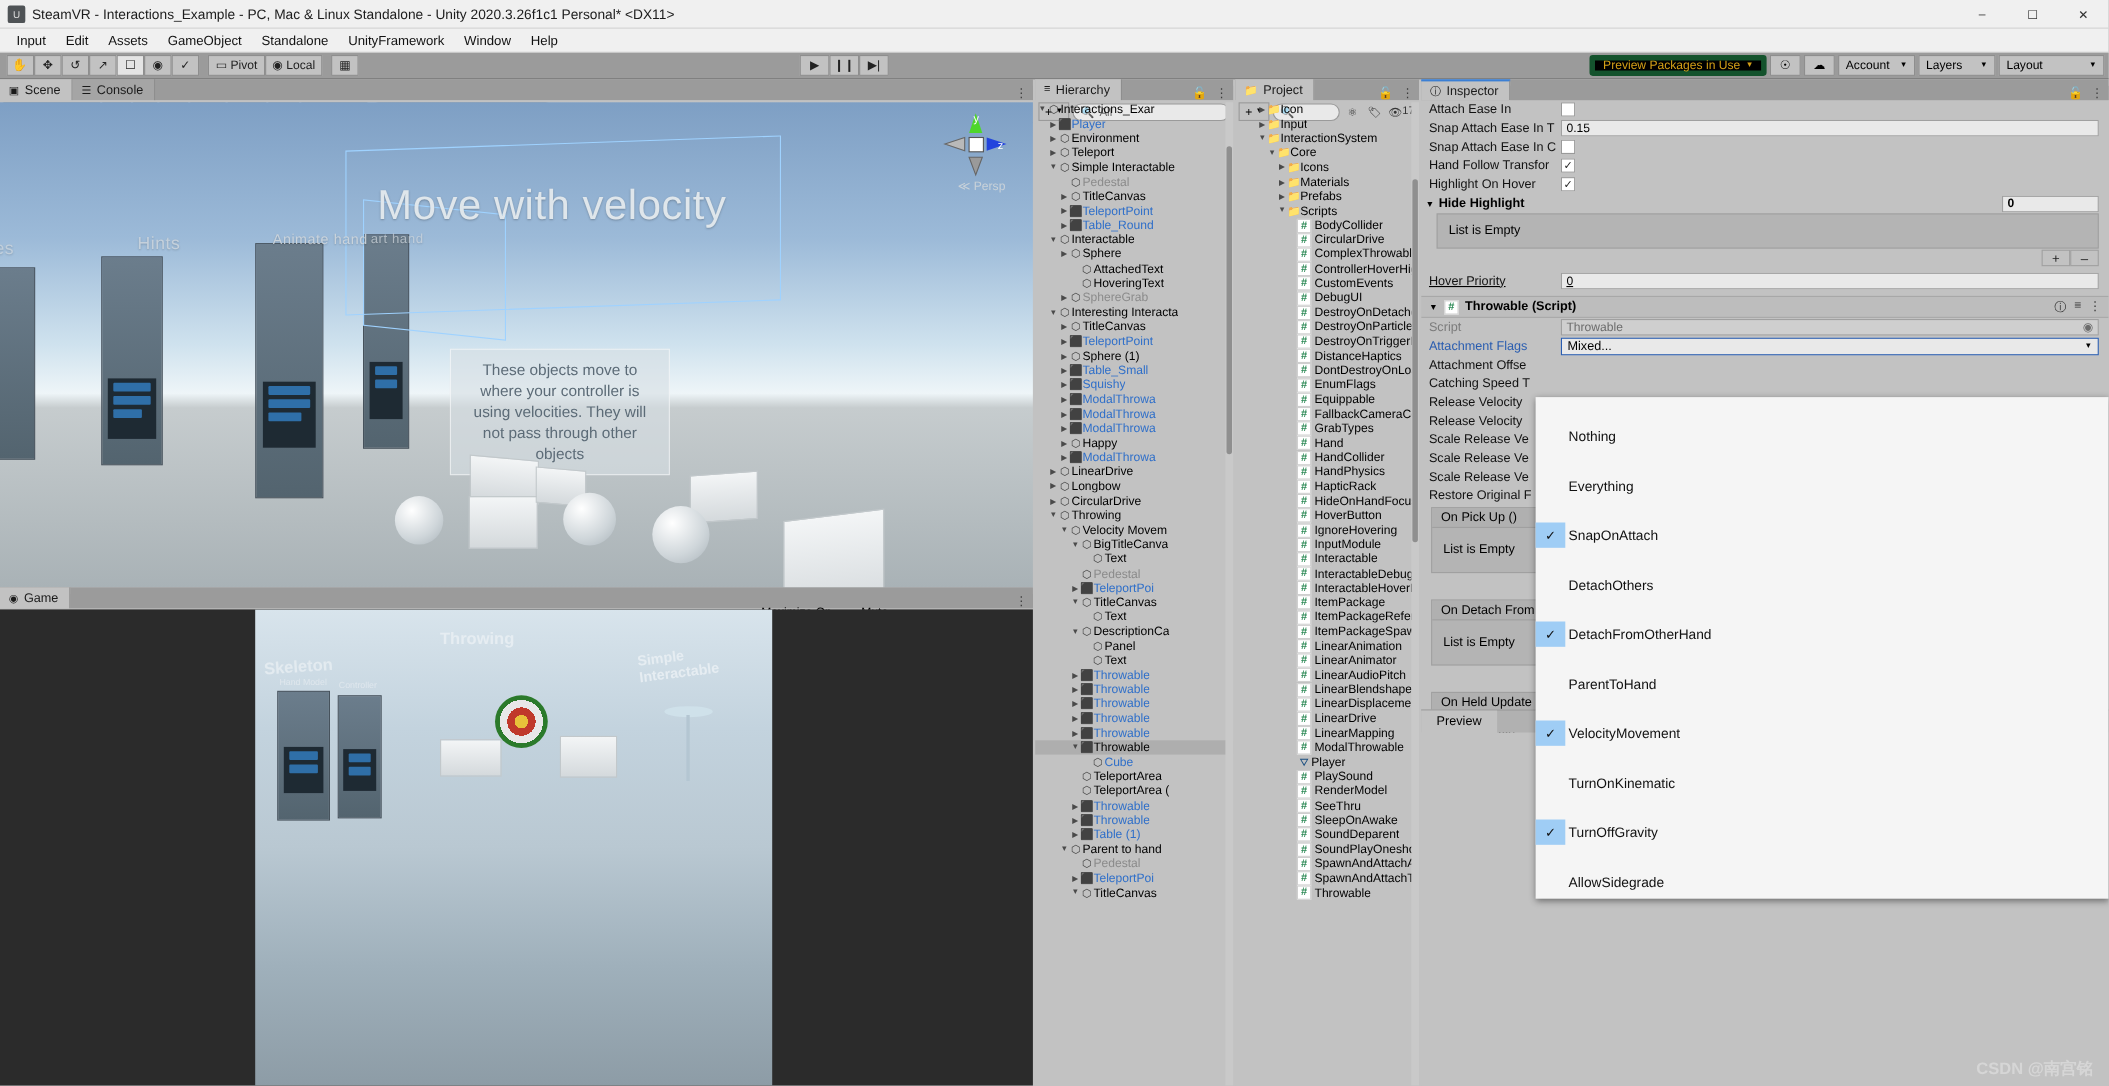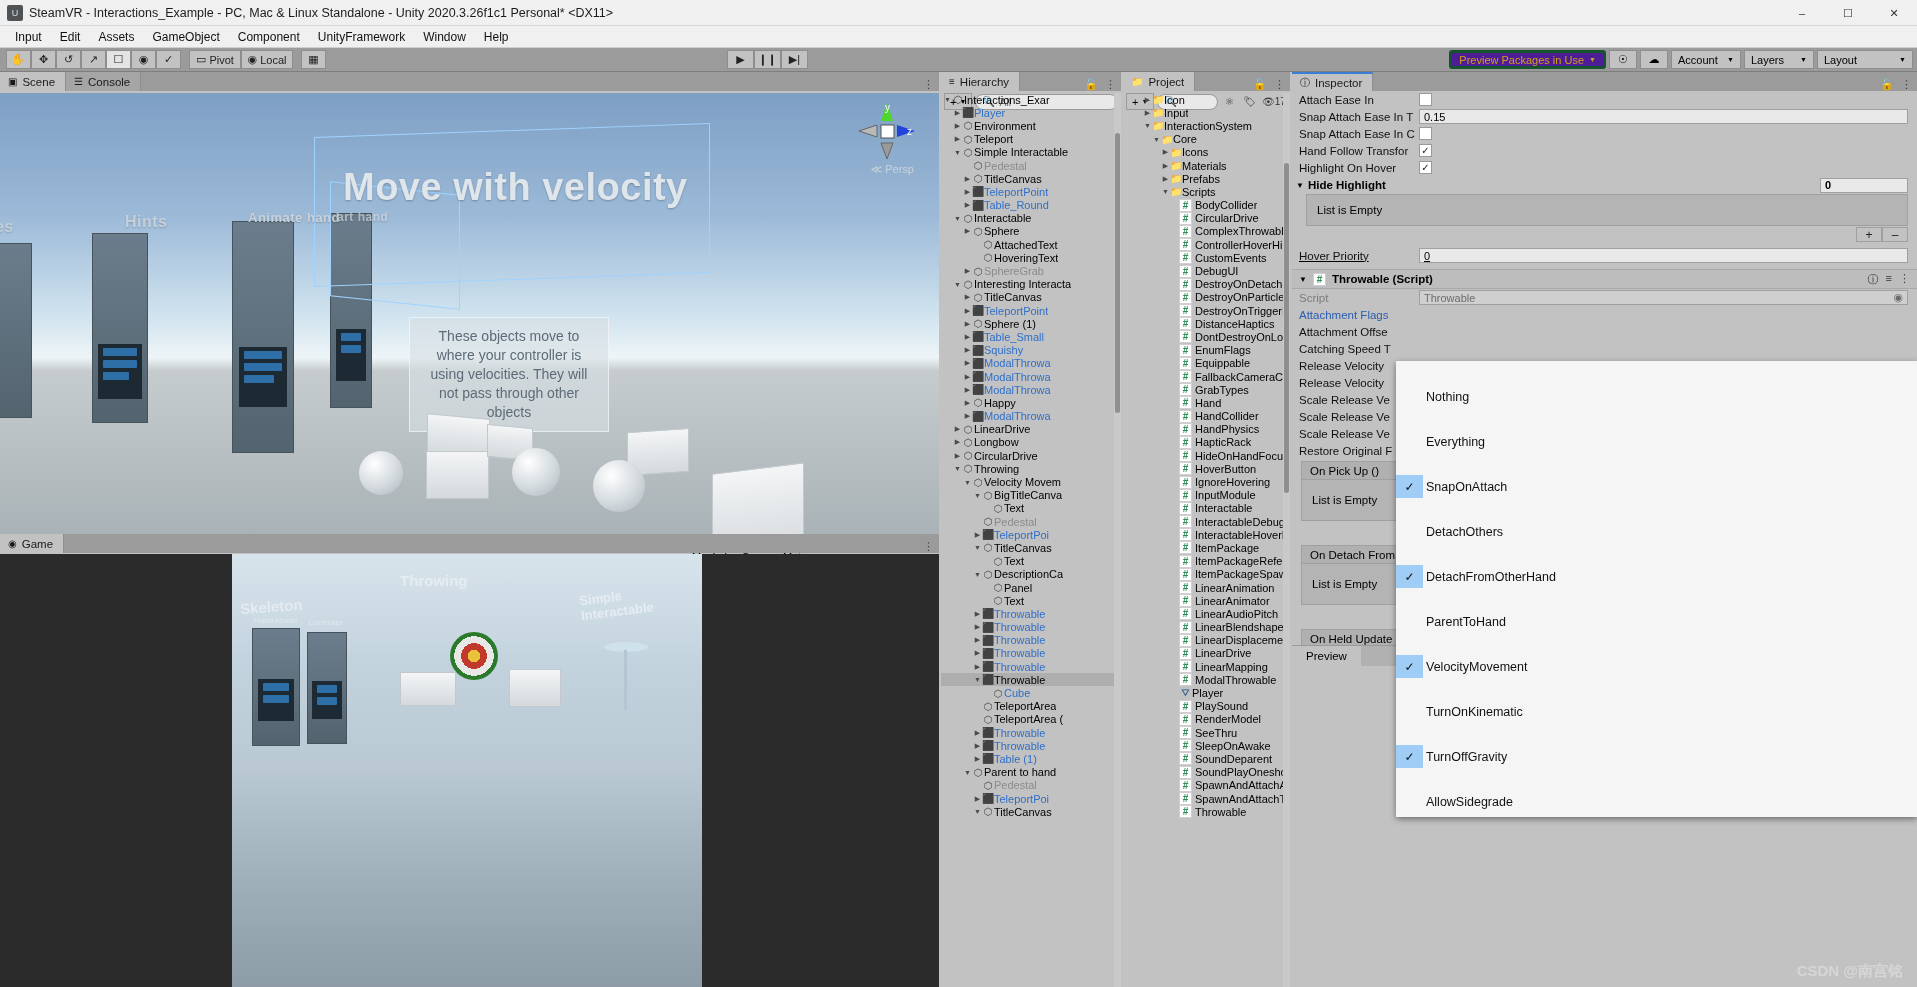--- a/index.html
+++ b/index.html
@@ -37,22 +37,22 @@
     height:19px; min-width:25px; padding:0 4px; margin:0 0px;
     background:#c2c2c2; border:1px solid #8e8e8e; display:flex; align-items:center; justify-content:center;
     font-size:11px; color:#222;
   }
   .tbtn.sel { background:#e4e4e4; }
   .tsep { width:8px; }
   .play-group { position:absolute; left:727px; display:flex; }
   .play-group .tbtn { width:27px; }
   .right-tools { position:absolute; right:4px; display:flex; align-items:center; gap:3px; }
   .preview-pill {
-    height:19px; border:3px solid #14532d; border-radius:3px; color:#d4a017;
-    display:flex; align-items:center; padding:0 7px; font-size:11px; background:#4c1d95;justify-content:center;
+    height:19px; border:5px solid #14532d; border-radius:3px; color:#d4a017;
+    display:flex; align-items:center; padding:0 7px; font-size:11px; background:#000000;justify-content:center;
   }
   .rbtn { height:19px; min-width:28px; padding:0 6px; background:#c2c2c2; border:1px solid #8e8e8e;
     display:flex; align-items:center; justify-content:center; font-size:11px; gap:4px;}
   .rbtn.wide { min-width:70px; justify-content:space-between;}
   .caret { font-size:7px; }
 
   
   .panels { position:absolute; top:72px; left:0; right:0; bottom:0; }
 
   .panel-tabbar { height:19px; background:#9b9b9b; display:flex; align-items:flex-end; }
@@ -142,21 +142,21 @@
   .dropdown {
     position:absolute; left:1396px; top:289px; width:521px; background:#f5f5f5;
     box-shadow:0 2px 6px rgba(0,0,0,.45); z-index:50; padding:2px 0 4px 0;
   }
   .ddrow { height:23px; display:flex; align-items:center; font-size:12.5px; color:#111;margin-top:22px; }
   .ddcheck { width:27px; height:23px; flex:none; display:flex; align-items:center; justify-content:center; font-size:12px;}
   .ddrow.on .ddcheck { background:#9fcdf5; color:#111;}
   .ddlabel { padding-left:3px; }
 
   
-  .sc-title { position:absolute; color:#cfd6dc; font-weight:bold; letter-spacing:.5px; text-shadow:0 1px 2px rgba(0,0,0,.25); }
+  .sc-title { position:absolute; color:#cfd6dc; font-weight:normal; letter-spacing:.5px; text-shadow:0 1px 2px rgba(0,0,0,.25); }
   .panel-float {
     position:absolute; background:rgba(215,222,228,.62); border:1px solid rgba(255,255,255,.55);
     color:#5c6b77; text-align:center; font-size:14px; line-height:19px; padding:9px 12px;
   }
   .vr-kiosk { position:absolute; background:linear-gradient(180deg,#6b7d8c,#53646f); border:1px solid #46525c;}
   .kiosk-screen { position:absolute; background:#1e2a33; }
   .kiosk-line { height:8px; background:#2f6fa8; margin:4px 5px; border-radius:1px;}
   .ground-box { position:absolute; background:linear-gradient(180deg,#f3f5f6,#d4d9dc); border:1px solid #c2c8cb;}
   .ball { position:absolute; border-radius:50%; background:radial-gradient(circle at 35% 30%, #ffffff, #cfd6da 60%, #a9b3b9 100%);}
   .sel-outline { position:absolute; border:1px solid #9fd2ff; }
@@ -180,21 +180,21 @@
       <div class="winbtn">☐</div>
       <div class="winbtn close">✕</div>
     </div>
   </div>
 
   <div class="menubar">
     <div class="mi">Input</div>
     <div class="mi">Edit</div>
     <div class="mi">Assets</div>
     <div class="mi">GameObject</div>
-    <div class="mi">Component</div>
+    <div class="mi">Standalone</div>
     <div class="mi">UnityFramework</div>
     <div class="mi">Window</div>
     <div class="mi">Help</div>
   </div>
 
   <div class="toolbar">
     <div class="tgroup" style="margin-left:6px;">
       <div class="tbtn">✋</div>
       <div class="tbtn">✥</div>
       <div class="tbtn">↺</div>
@@ -1246,20 +1246,24 @@
 
         <div class="irow">
           <span class="ilabel dim">Script</span>
           <span class="ifield obj">
             <span>Throwable</span>
             <span>◉</span>
           </span>
         </div>
         <div class="irow">
           <span class="ilabel blue">Attachment Flags</span>
+          <span class="dd-field">
+            <span>Mixed...</span>
+            <span class="caret">▼</span>
+          </span>
         </div>
 
         <div class="irow">
           <span class="ilabel">Attachment Offse</span>
         </div>
         <div class="irow">
           <span class="ilabel">Catching Speed T</span>
         </div>
         <div class="irow">
           <span class="ilabel">Release Velocity</span>

